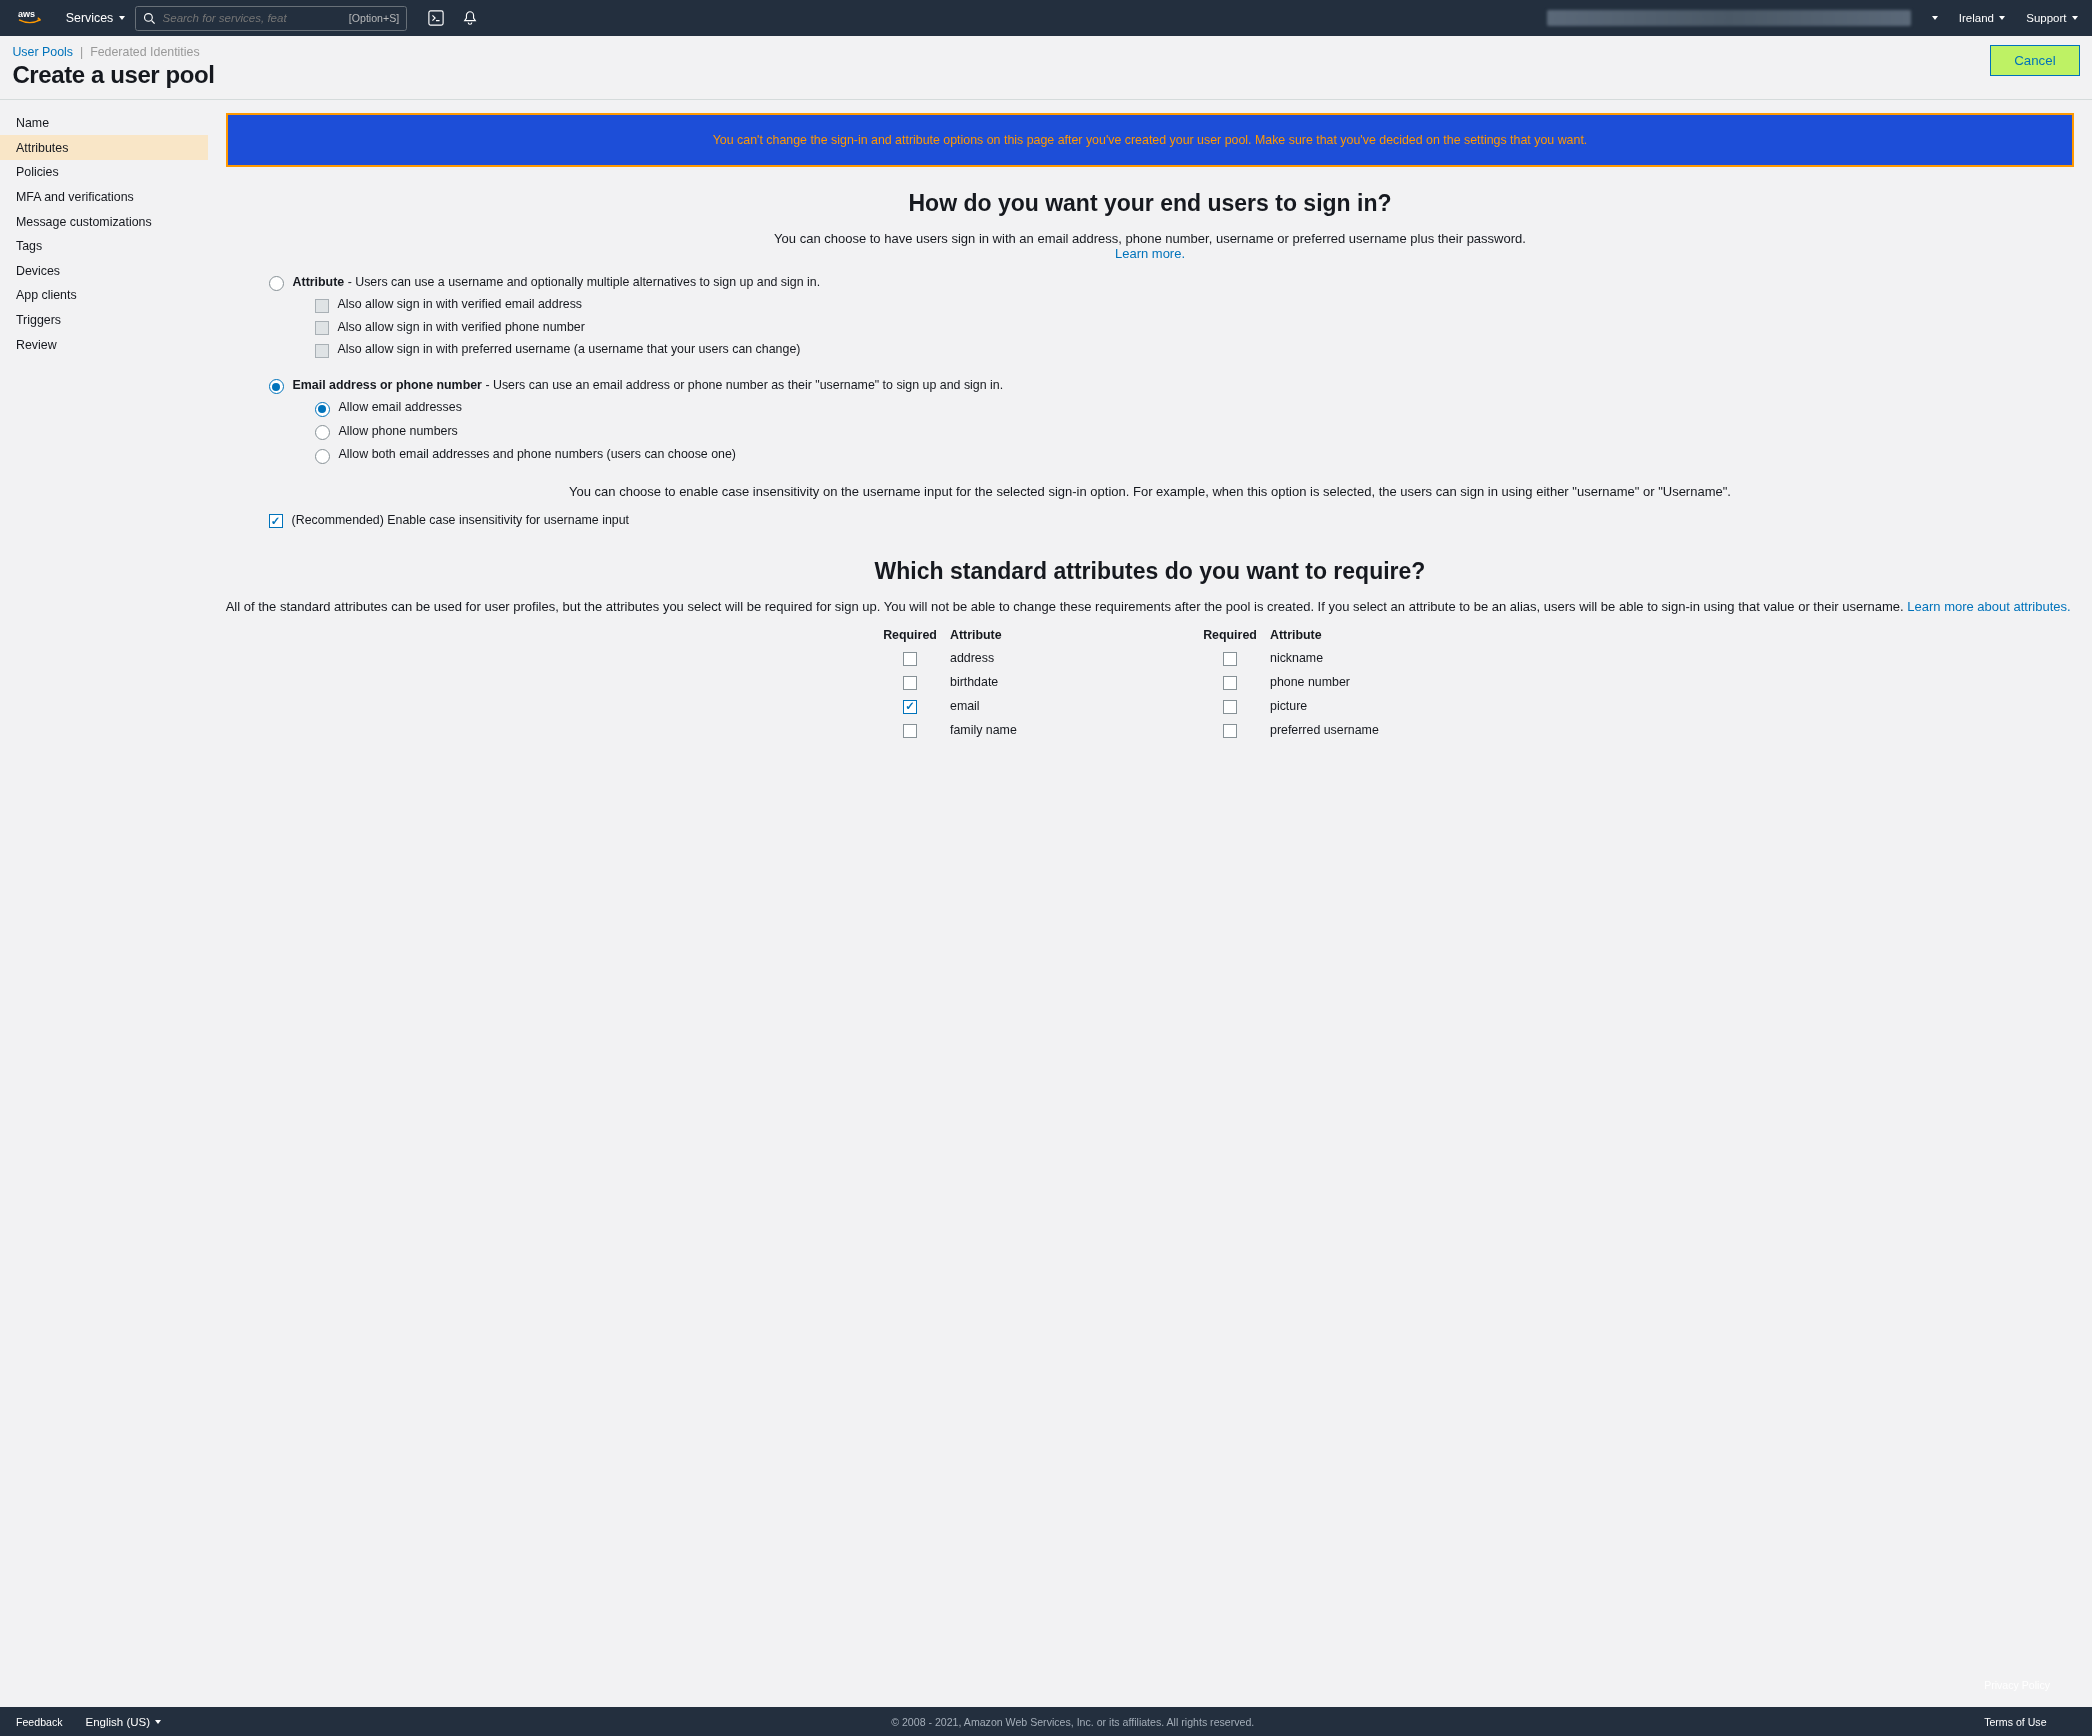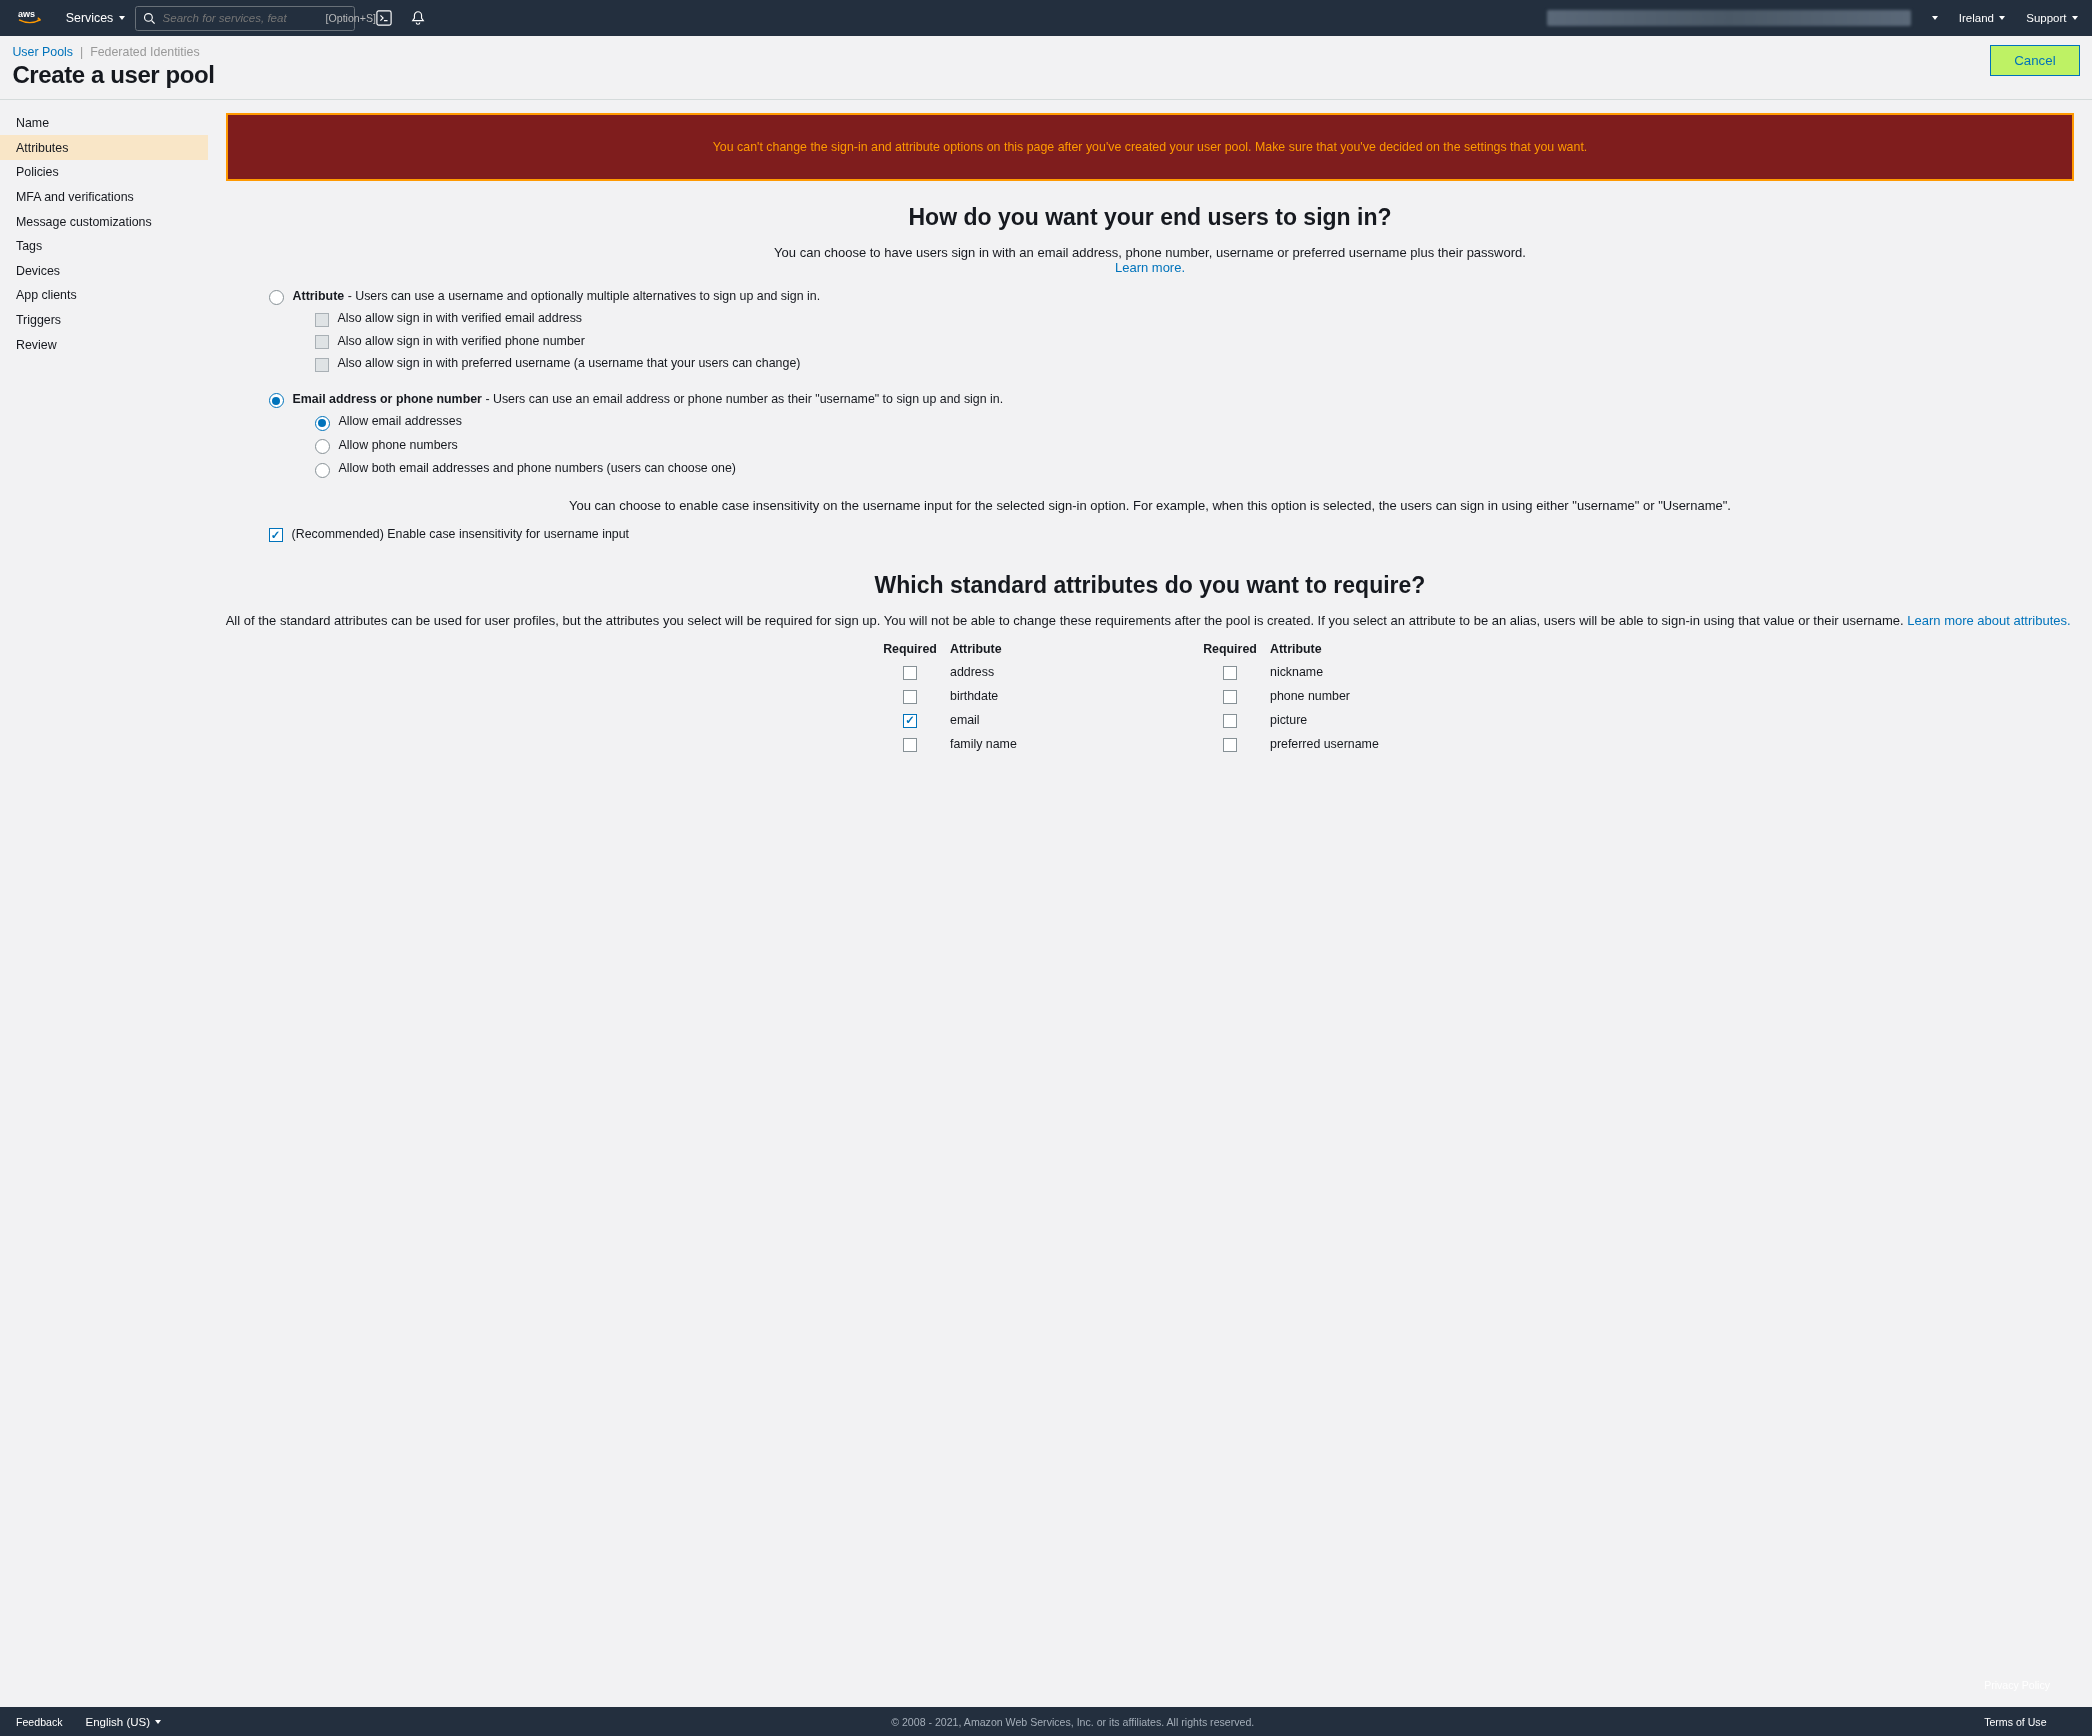--- a/index.html
+++ b/index.html
@@ -41,21 +41,21 @@
     border-right: 3.5px solid transparent;
     border-top: 4.4px solid #fff;
   }
   .searchbox {
     display: flex;
     align-items: center;
     border: 0.9px solid #687078;
     border-radius: 2.7px;
     padding: 0 7px;
     height: 25px;
-    width: 220px;
+    width: 272px;
     background: #232f3e;
     gap: 7px;
   }
   .searchbox input {
     background: transparent;
     border: none;
     outline: none;
     color: #fff;
     font-style: italic;
     flex: 1;
@@ -139,23 +139,23 @@
   .content {
     flex: 1;
     padding: 12.4px 17.7px 17.7px;
     overflow-y: auto;
   }
 
   .banner {
     border: 2.7px solid #ff9900;
     color: #ff9900;
     text-align: center;
-    padding: 25px 35px;
+    padding: 18px 35px;
     margin-bottom: 23px;
-    background: #7f1d1d;
+    background: #1d4ed8;
   }
 
   h2.section {
     text-align: center;
     font-size: 23px;
     font-weight: bold;
     margin-bottom: 14px;
     color: #16191f;
   }
 

